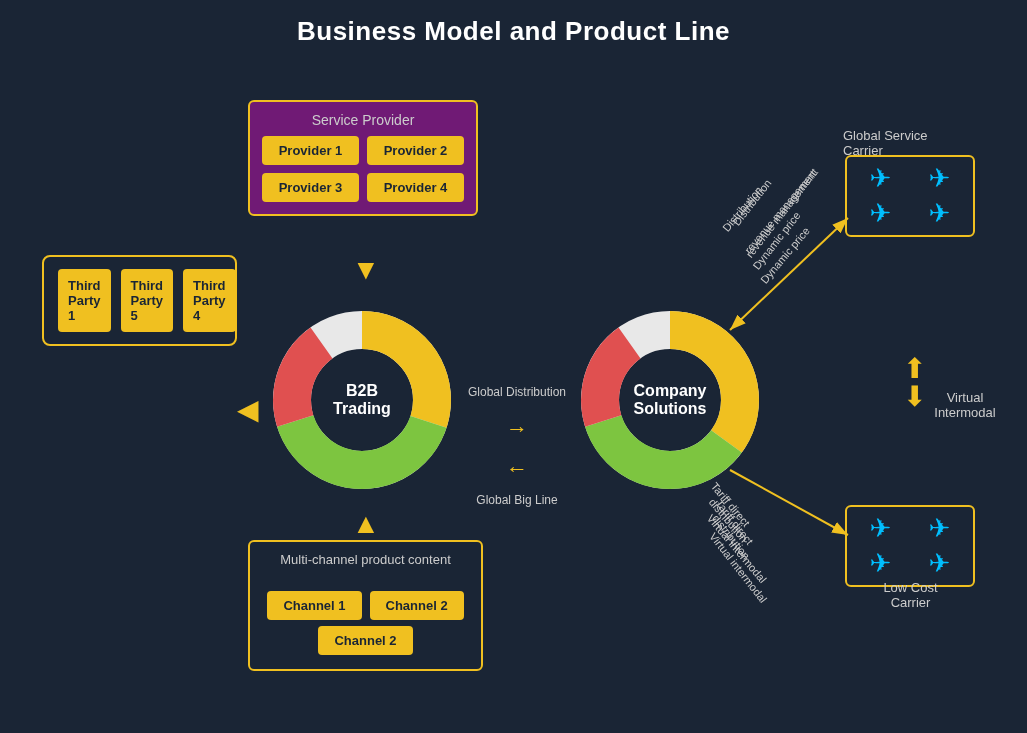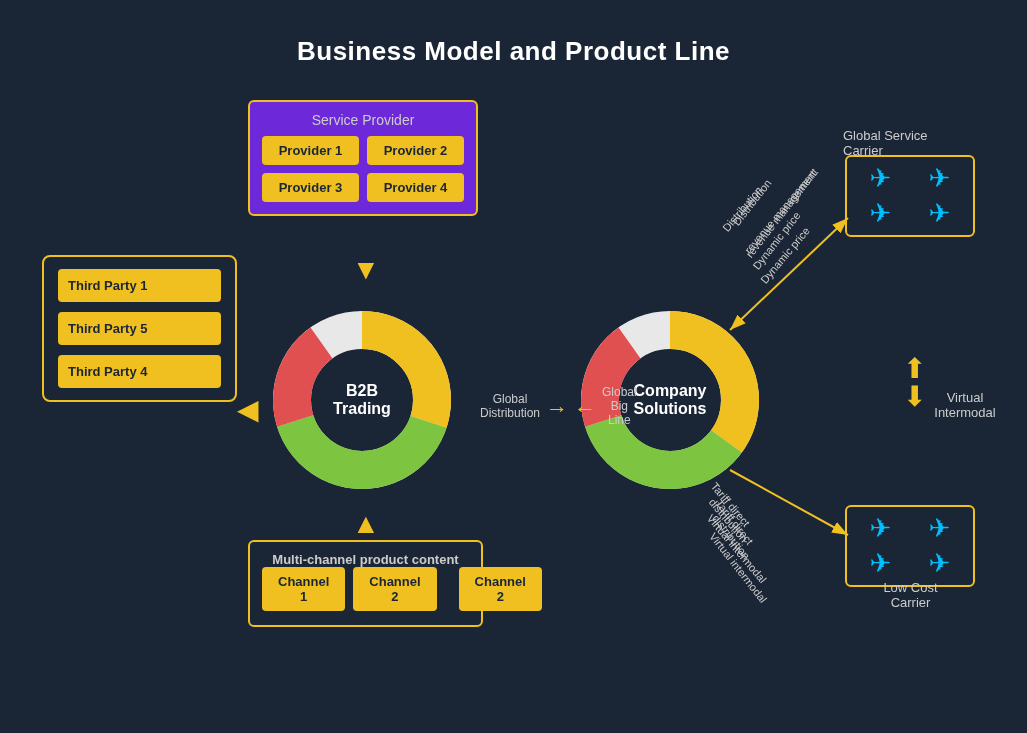--- a/index.html
+++ b/index.html
@@ -10,34 +10,34 @@
       font-family: Arial, sans-serif;
       color: #fff;
       overflow: hidden;
       position: relative;
     }
     .title {
       text-align: center;
       font-size: 26px;
       font-weight: bold;
       color: #fff;
-      padding-top: 36px;
+      padding-top: 16px;
       letter-spacing: 0.5px;
     }
 
     
     .service-provider {
       position: absolute;
       top: 100px;
       left: 248px;
       width: 230px;
       border: 2px solid #f0c020;
       border-radius: 6px;
       padding: 10px 12px 12px 12px;
-      background: #6d28d9;
+      background: #701a75;
     }
     .service-provider-label {
       text-align: center;
       color: #ccc;
       font-size: 14px;
       margin-bottom: 8px;
     }
     .provider-grid {
       display: grid;
       grid-template-columns: 1fr 1fr;
@@ -57,21 +57,21 @@
     .third-party-box {
       position: absolute;
       top: 255px;
       left: 42px;
       width: 195px;
       border: 2px solid #f0c020;
       border-radius: 8px;
       padding: 12px 14px;
       background: #1a2535;
       display: flex;
-      flex-direction: column;
+      flex-direction: row;
       gap: 10px;
     }
     .third-party-btn {
       background: #f0c020;
       color: #1a2535;
       font-weight: bold;
       font-size: 13px;
       border-radius: 4px;
       padding: 9px 10px;
       text-align: left;
@@ -85,26 +85,27 @@
       width: 235px;
       border: 2px solid #f0c020;
       border-radius: 6px;
       padding: 10px 12px 14px 12px;
       background: #1a2535;
     }
     .multichannel-label {
       text-align: center;
       color: #ccc;
       font-size: 13px;
-      margin-bottom: 0;
-      font-weight: bold;
+      margin-bottom: 24px;
     }
     .channel-grid {
       display: flex;
-      gap: 22px;
+      flex-direction: column;
+      align-items: center;
+      gap: 6px;
     }
     .channel-row {
       display: flex;
       gap: 8px;
     }
     .channel-btn {
       background: #f0c020;
       color: #1a2535;
       font-weight: bold;
       font-size: 13px;
@@ -148,24 +149,23 @@
       top: 300px; left: 570px; width: 200px; height: 200px;
     }
 
     
     .arrows-middle {
       position: absolute;
       top: 385px;
       left: 462px;
       width: 110px;
       display: flex;
-      flex-direction: row;
+      flex-direction: column;
       align-items: center;
-      gap: 6px;
-      margin-left: 18px;
+      gap: 14px;
     }
     .arrow-label {
       color: #ccc;
       font-size: 12px;
       text-align: center;
     }
 
     
     .arrow-to-third {
       position: absolute;

